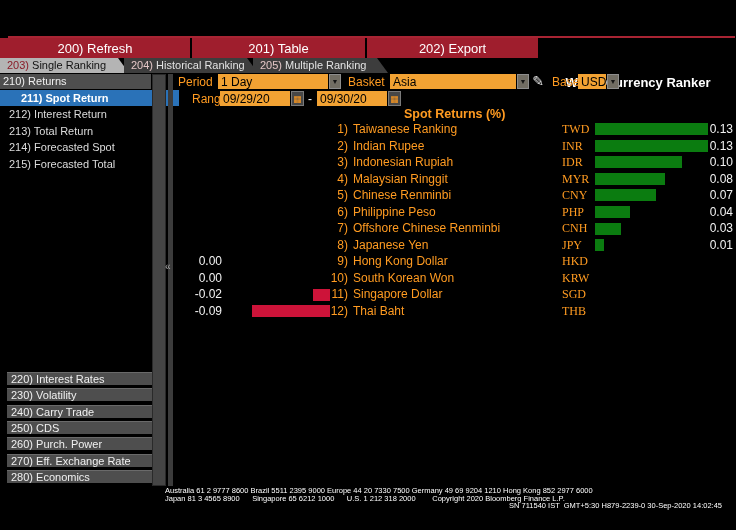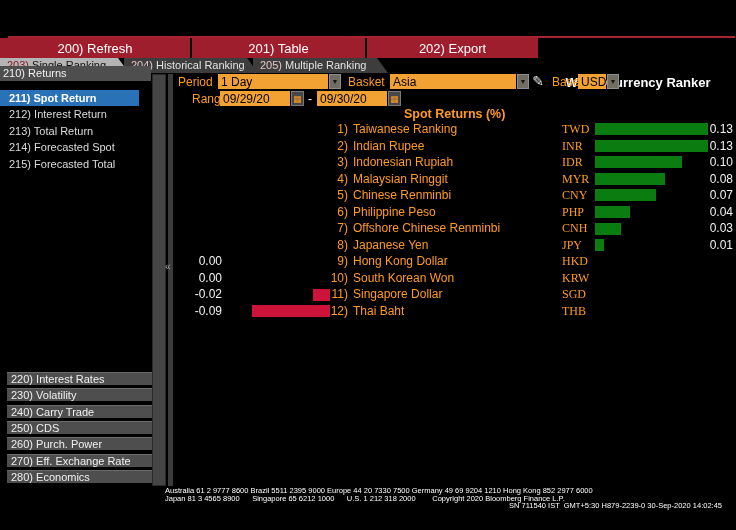--- a/index.html
+++ b/index.html
@@ -11,24 +11,24 @@
   .tb-btn{background:#9f1e2d;color:#fff;font-size:13px;display:flex;align-items:center;justify-content:center;cursor:default;}
   .tb-title{background:#9f1e2d;color:#fff;font-size:13px;font-weight:bold;display:flex;align-items:center;justify-content:center;margin-top:44px;}
   
   .tab{position:absolute;top:58px;height:15px;font-size:11px;line-height:15px;padding-left:7px;
        clip-path:polygon(0 0,calc(100% - 11px) 0,100% 100%,0 100%);white-space:nowrap;}
   .tab.active{background:#b4b4b4;color:#111;}
   .tab.inactive{background:#3d3d3d;color:#e2e2e2;}
   .tab.active .tabnum{color:#8a1c28;}
   .tab.inactive .tabnum{color:#e3c6c6;}
   
-  .sb-header{position:absolute;left:0;top:66px;width:151px;height:15px;background:#4e4e4e;color:#f0f0f0;
+  .sb-header{position:absolute;left:0;top:74px;width:151px;height:15px;background:#4e4e4e;color:#f0f0f0;
              font-size:11px;line-height:15px;padding-left:3px;box-sizing:border-box;}
-  .sb-sel{position:absolute;left:0;top:90px;width:139px;height:16px;background:#2a72b8;color:#fff;
-          font-size:11px;line-height:16px;padding-left:9px;box-sizing:border-box;font-weight:bold;}
+  .sb-sel{position:absolute;left:0;top:90px;width:179px;height:16px;background:#2a72b8;color:#fff;
+          font-size:11px;line-height:16px;padding-left:21px;box-sizing:border-box;font-weight:bold;}
   .sb-item{position:absolute;left:0;width:151px;height:16px;color:#dcdcdc;font-size:11px;line-height:16px;
            padding-left:9px;box-sizing:border-box;}
   .sb-cat{position:absolute;left:7px;width:150px;height:13px;background:#4e4e4e;color:#f0f0f0;
           font-size:11px;line-height:13px;padding-left:4px;box-sizing:border-box;border-top:1px solid #6a6a6a;}
   .sb-scroll{position:absolute;left:152px;top:74px;width:14px;height:412px;background:#454545;border:1px solid #2a2a2a;box-sizing:border-box;}
   .splitter{position:absolute;left:168px;top:74px;width:5px;height:412px;background:#3c3c3c;}
   .splitter-grip{position:absolute;left:165px;top:261px;color:#a8a8a8;font-size:10px;}
   
   .lbl{position:absolute;color:#ff9b21;font-size:12px;white-space:nowrap;}
   .field{position:absolute;height:15px;display:flex;align-items:stretch;font-size:12px;}

